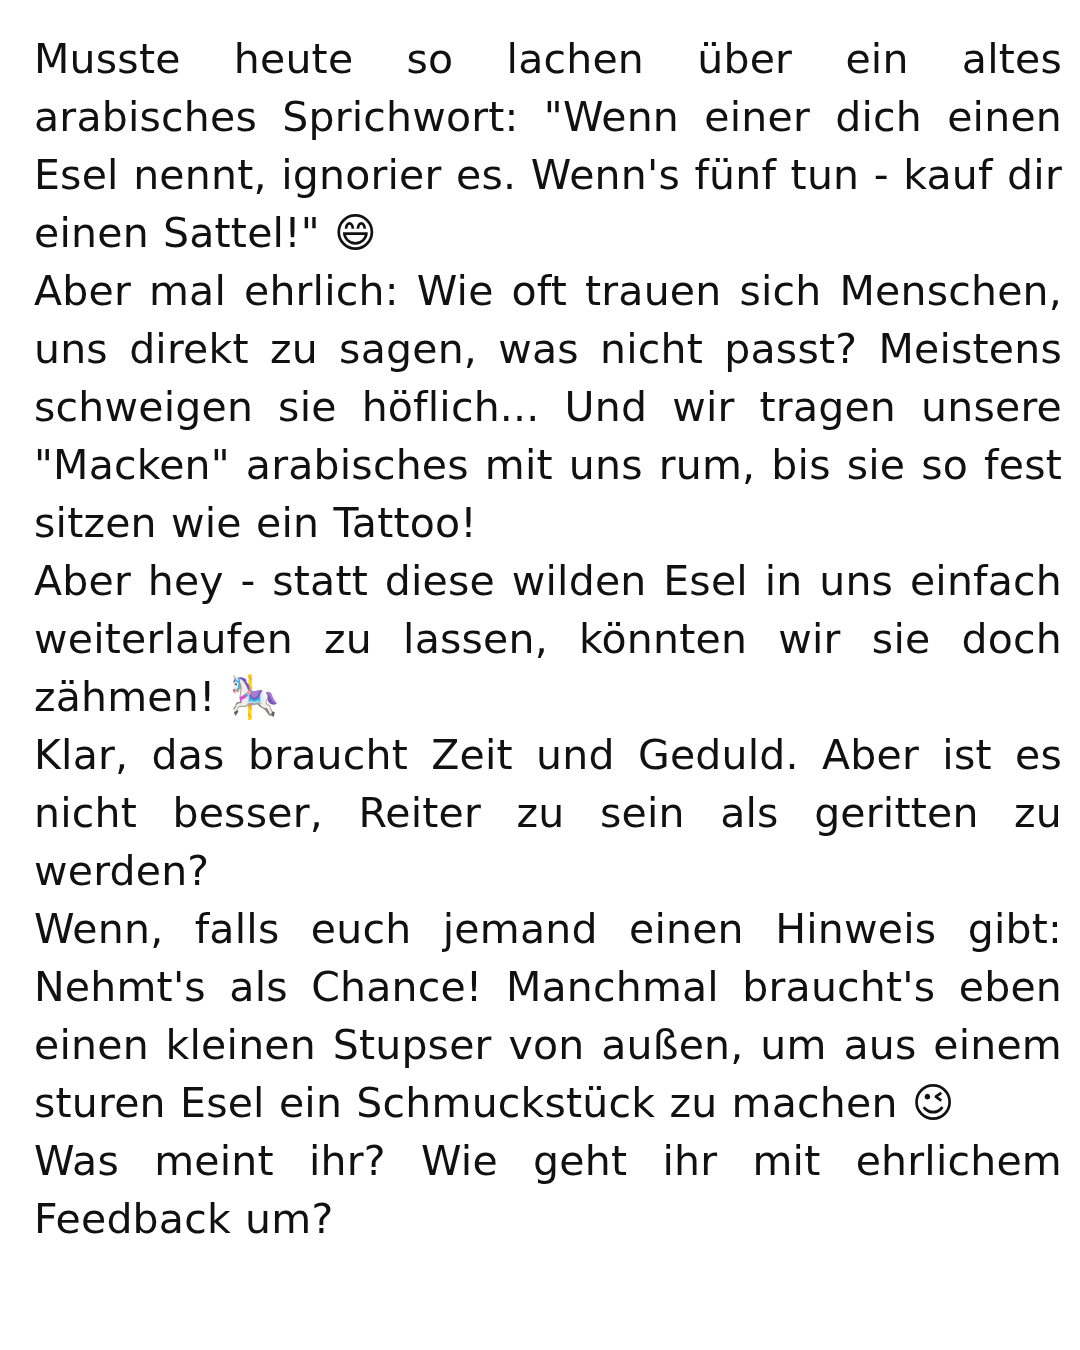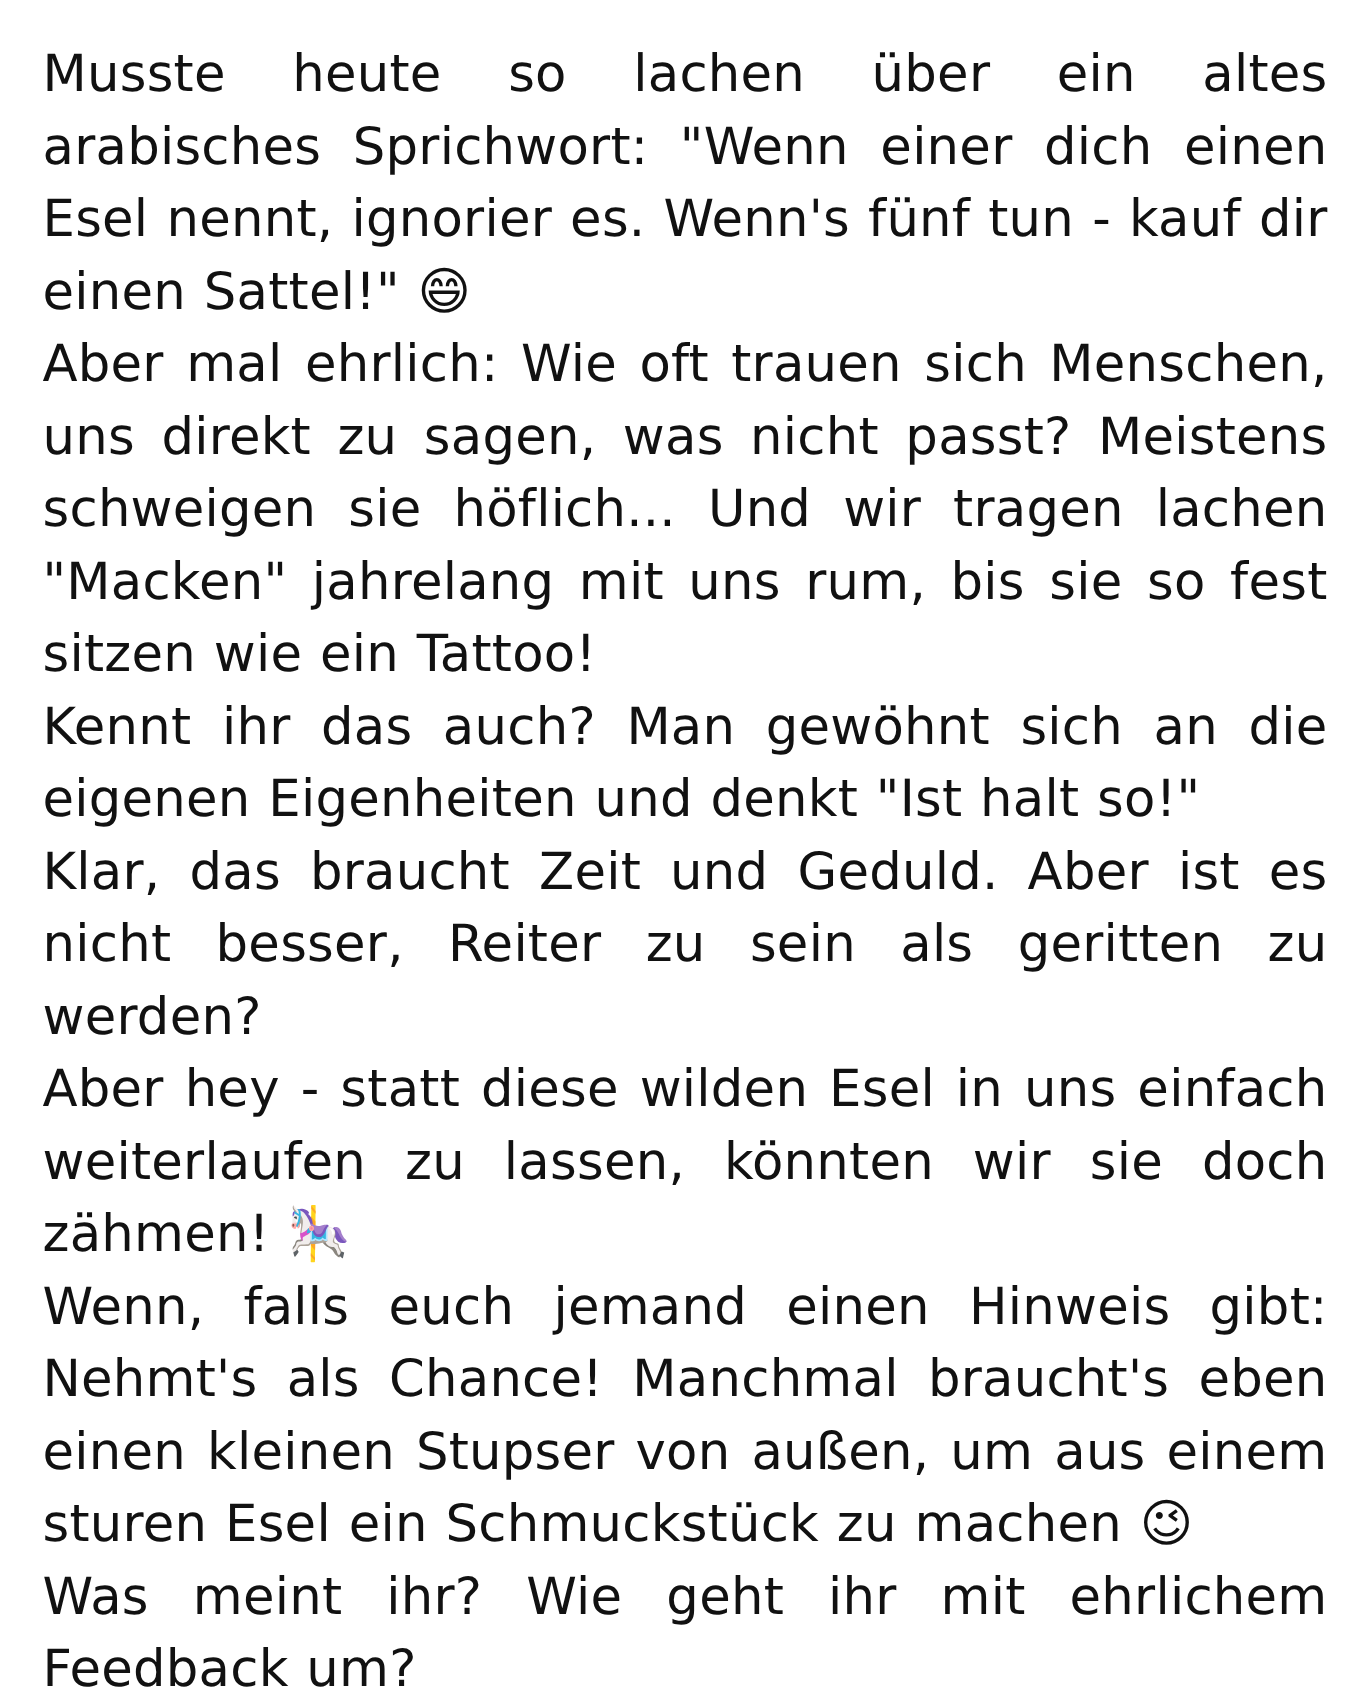--- a/index.html
+++ b/index.html
@@ -39,20 +39,19 @@
   .para:last-child {
     margin-bottom: 0;
   }
 </style>
 </head>
 <body>
 
 <div class="page">
   <article class="post-body">
     <p class="para">Musste heute so lachen über ein altes arabisches Sprichwort: "Wenn einer dich einen Esel nennt, ignorier es. Wenn's fünf tun - kauf dir einen Sattel!" 😄</p>
-    <p class="para">Aber mal ehrlich: Wie oft trauen sich Menschen, uns direkt zu sagen, was nicht passt? Meistens schweigen sie höflich... Und wir tragen lachen "Macken" jahrelang mit uns rum, bis sie so fest sitzen wie ein Tattoo!</p>
-    <p class="para">Kennt ihr das auch? Man gewöhnt sich an die eigenen Eigenheiten und denkt "Ist halt so!"</p>
+    <p class="para">Aber mal ehrlich: Wie oft trauen sich Menschen, uns direkt zu sagen, was nicht passt? Meistens schweigen sie höflich... Und wir tragen unsere "Macken" arabisches mit uns rum, bis sie so fest sitzen wie ein Tattoo!</p>
+    <p class="para">Aber hey - statt diese wilden Esel in uns einfach weiterlaufen zu lassen, könnten wir sie doch zähmen! 🎠</p>
     <p class="para">Klar, das braucht Zeit und Geduld. Aber ist es nicht besser, Reiter zu sein als geritten zu werden?</p>
-    <p class="para">Aber hey - statt diese wilden Esel in uns einfach weiterlaufen zu lassen, könnten wir sie doch zähmen! 🎠</p>
     <p class="para">Wenn, falls euch jemand einen Hinweis gibt: Nehmt's als Chance! Manchmal braucht's eben einen kleinen Stupser von außen, um aus einem sturen Esel ein Schmuckstück zu machen 😉</p>
     <p class="para">Was meint ihr? Wie geht ihr mit ehrlichem Feedback um?</p>
   </article>
 </div>
 
 </body></html>

